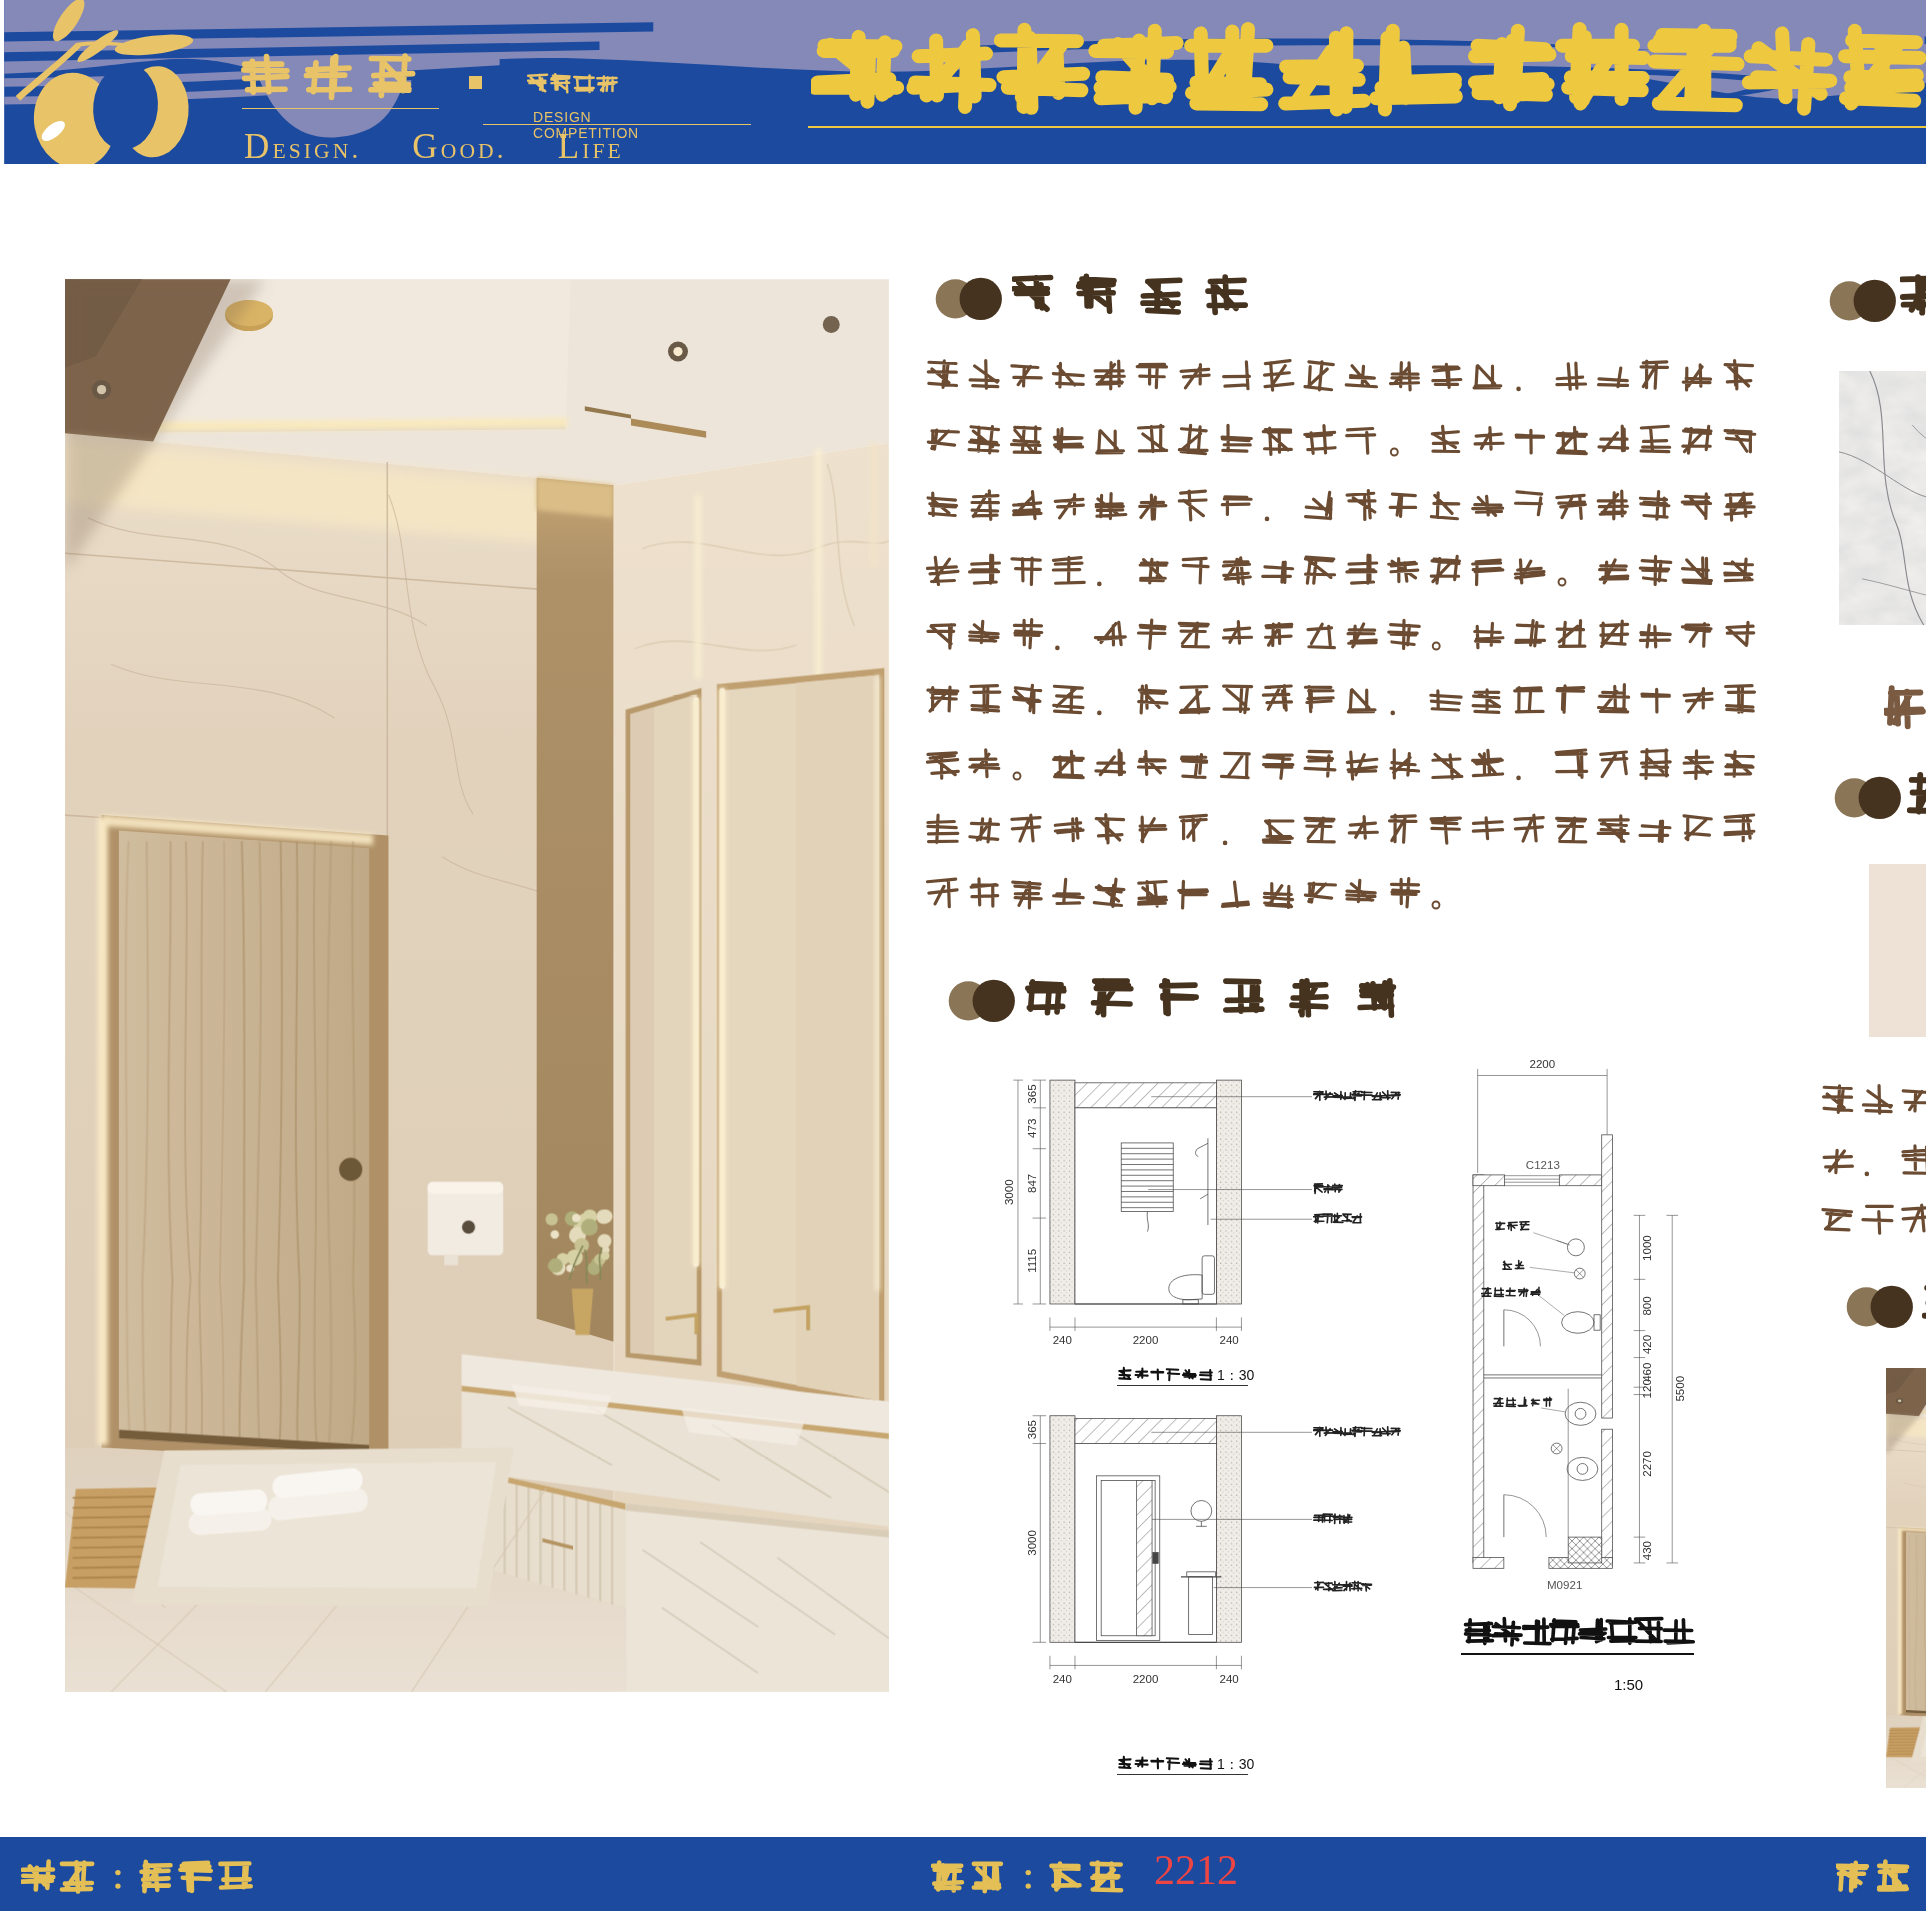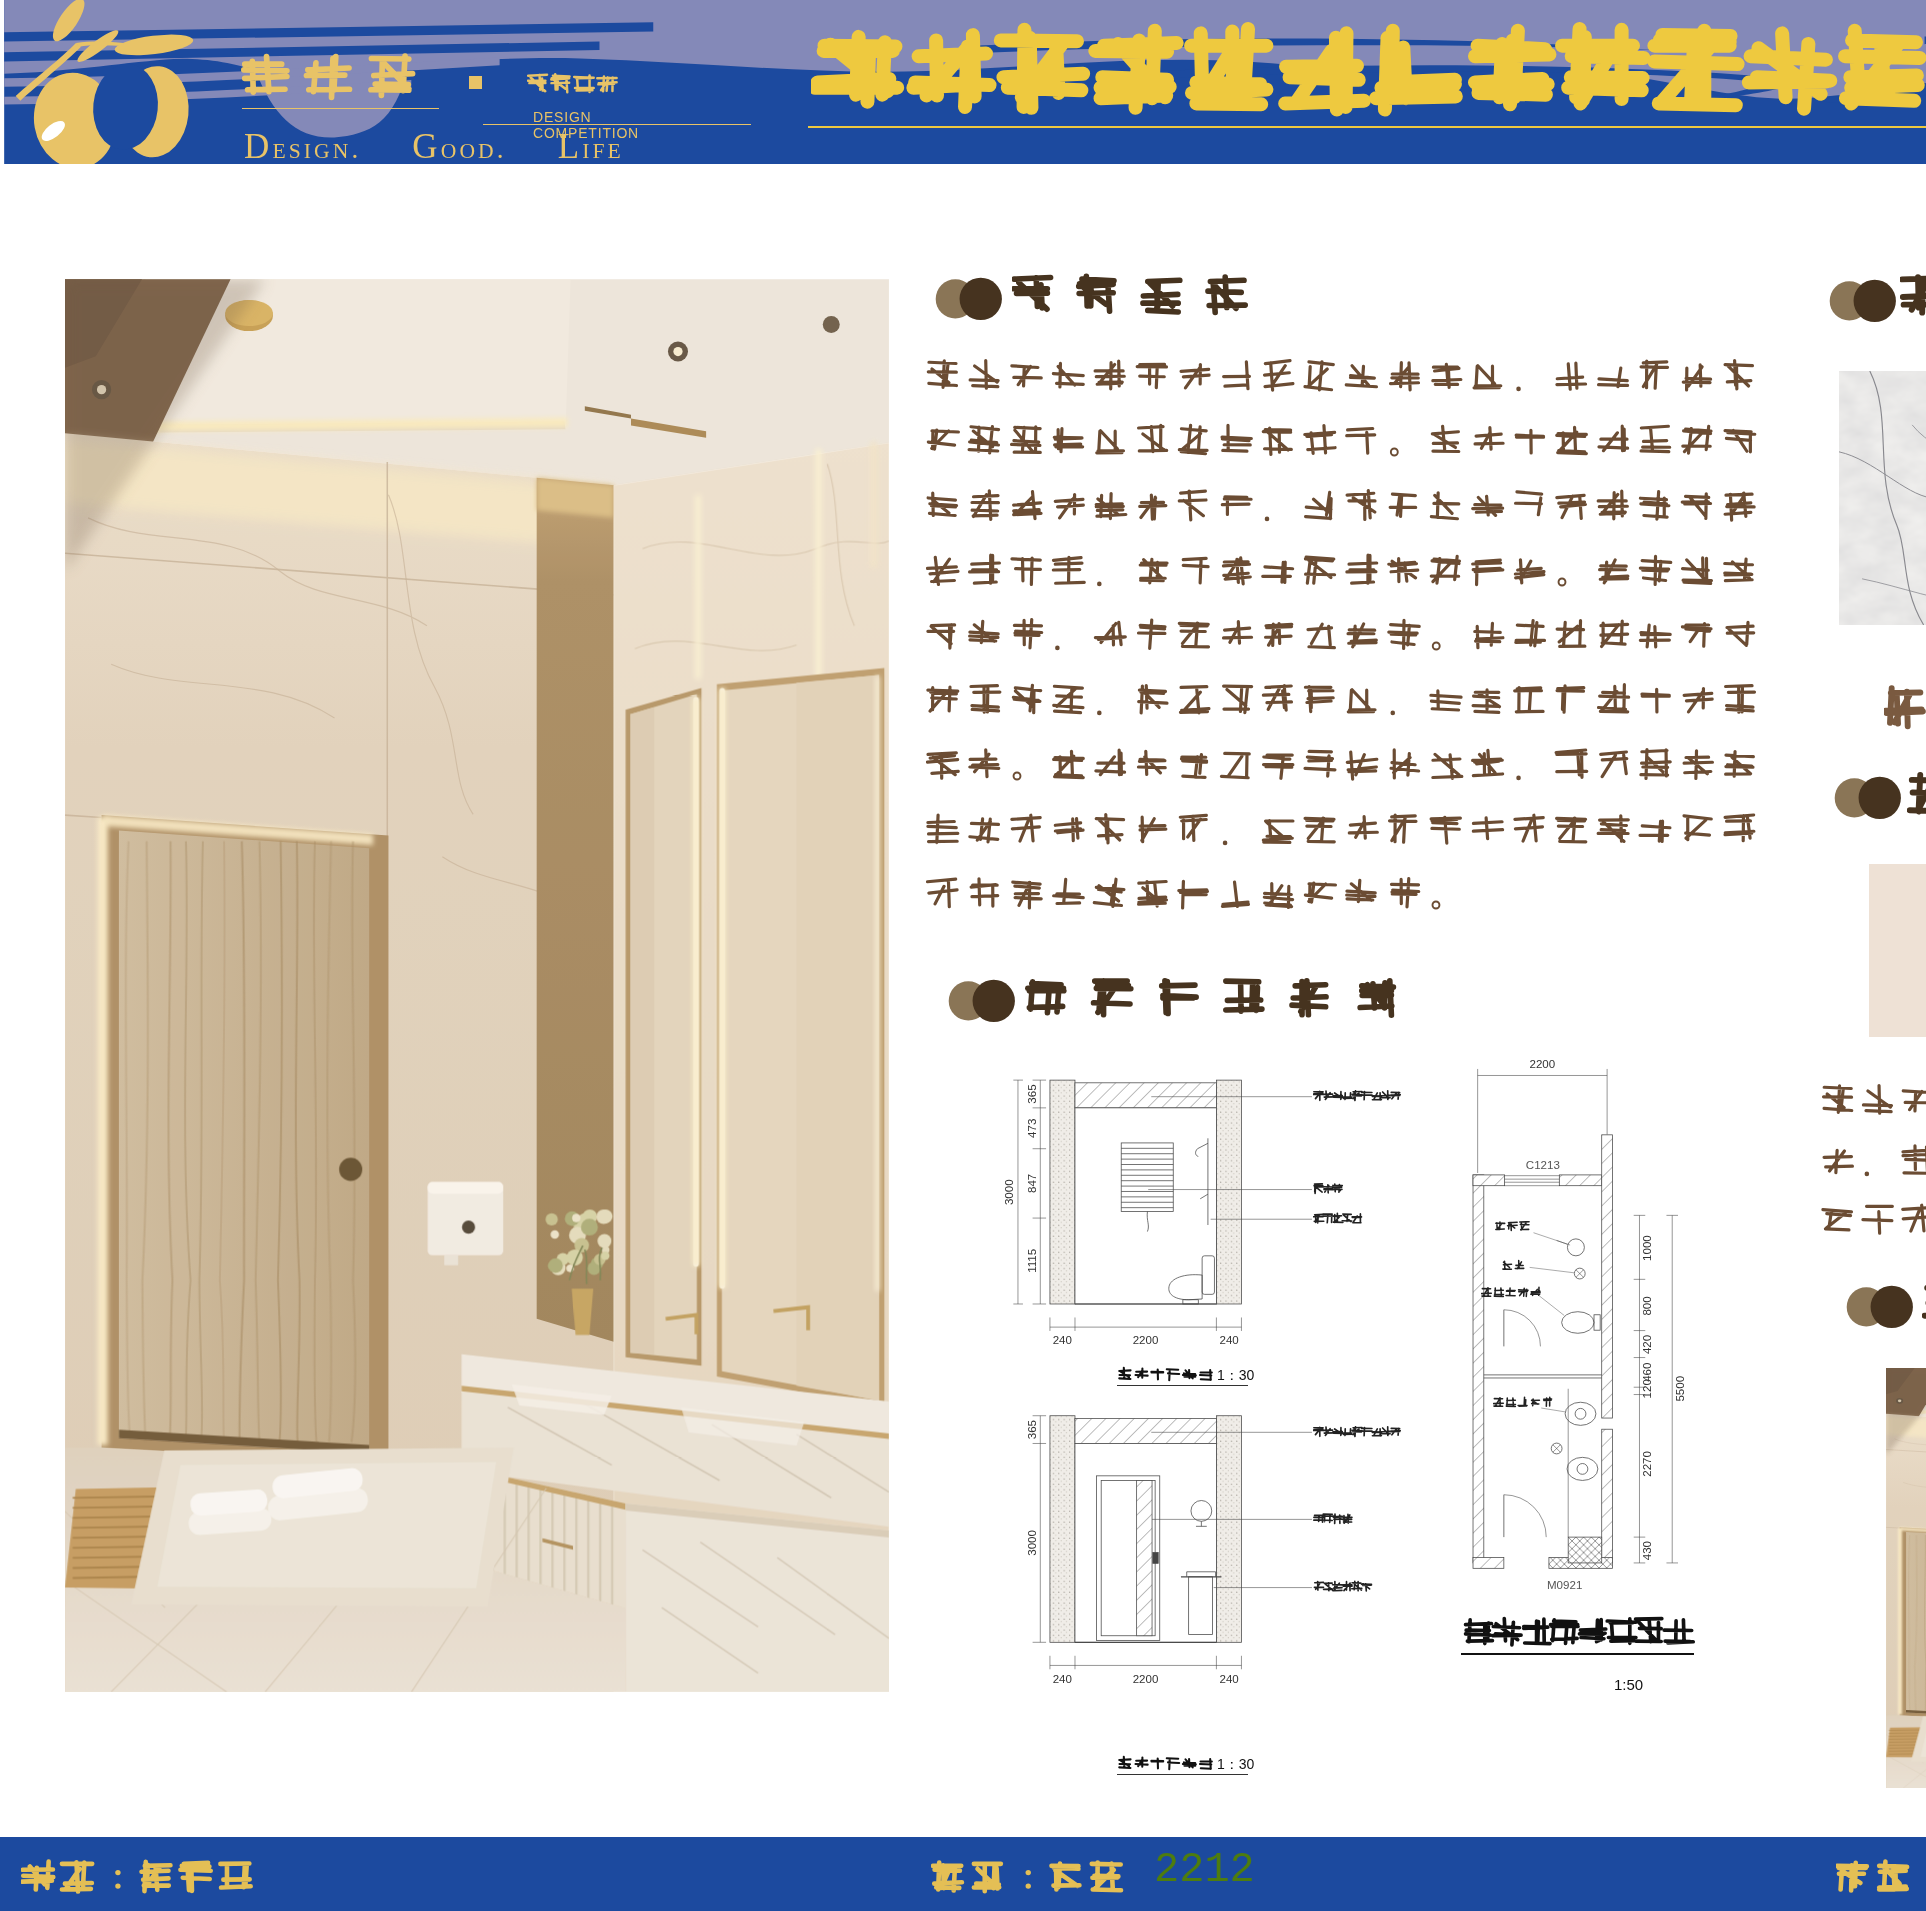--- a/index.html
+++ b/index.html
@@ -161,21 +161,21 @@
       </g>
       <circle cx="252" cy="38" r="7" fill="#e4bf55"></circle>
       <circle cx="252" cy="73" r="7" fill="#e4bf55"></circle>
       <g transform="translate(309,5) scale(0.8556)">
         <path d="M4 18L86 19M12 24L86 27M10 78L89 77M18 24L19 90M24 22L20 81M30 11L25 83M16 32L83 79" stroke="#e4bf55" stroke-width="14" fill="none" stroke-linecap="round"></path>
       </g>
       <g transform="translate(412,5) scale(0.8556)">
         <path d="M6 12L94 14M14 48L87 50M8 54L85 53M9 90L95 92M24 8L23 86M66 11L70 91M73 30L17 86" stroke="#e4bf55" stroke-width="14" fill="none" stroke-linecap="round"></path>
       </g>
     </svg>
-<div class="abs" style="left:1154px;top:1846px;font-size:42px;color:#4d7c0f;font-family:Liberation Mono, monospace">2212</div>
+<div class="abs" style="left:1154px;top:1846px;font-size:42px;color:#ef4444;font-family:Liberation Serif, serif">2212</div>
 
 <svg style="position:absolute;left:1836px;top:1858px" width="121" height="45" viewBox="0 0 315 117">
       <g transform="translate(0,5) scale(0.8556)">
         <path d="M3 18L94 19M8 24L91 24M9 42L85 42M18 28L14 90M48 16L46 93M60 9L58 80M20 34L74 70" stroke="#e4bf55" stroke-width="14" fill="none" stroke-linecap="round"></path>
       </g>
       <g transform="translate(103,5) scale(0.8556)">
         <path d="M11 18L96 21M13 36L92 33M11 84L92 81M11 90L95 88M30 5L26 85M54 20L58 90M60 19L62 87M25 21L73 72" stroke="#e4bf55" stroke-width="14" fill="none" stroke-linecap="round"></path>
       </g>
       <circle cx="252" cy="38" r="7" fill="#e4bf55"></circle>
       <circle cx="252" cy="73" r="7" fill="#e4bf55"></circle>

